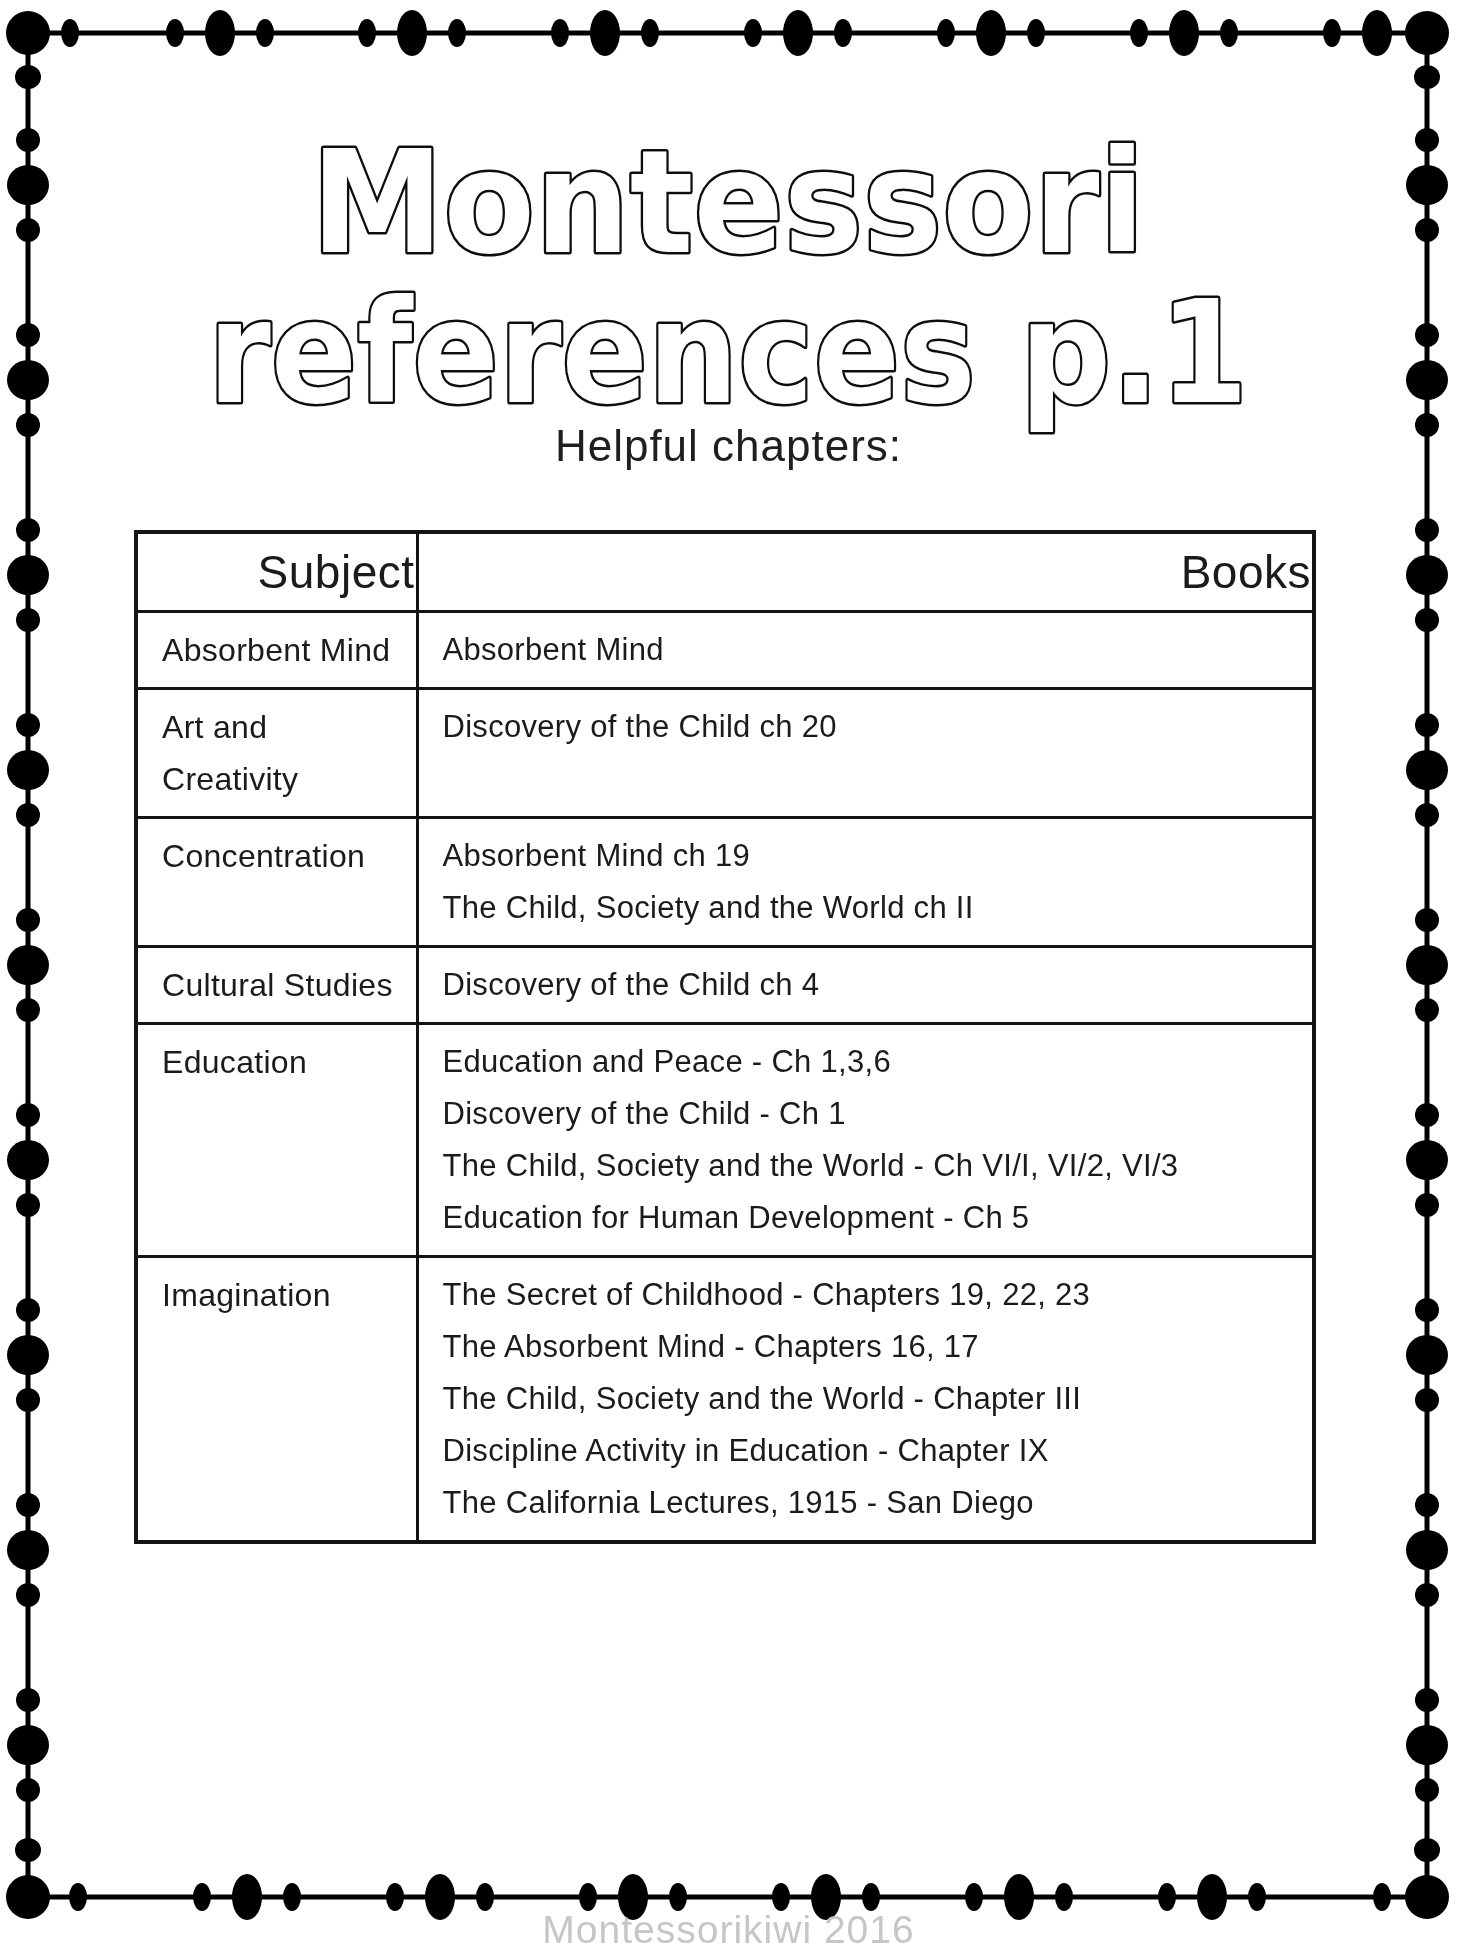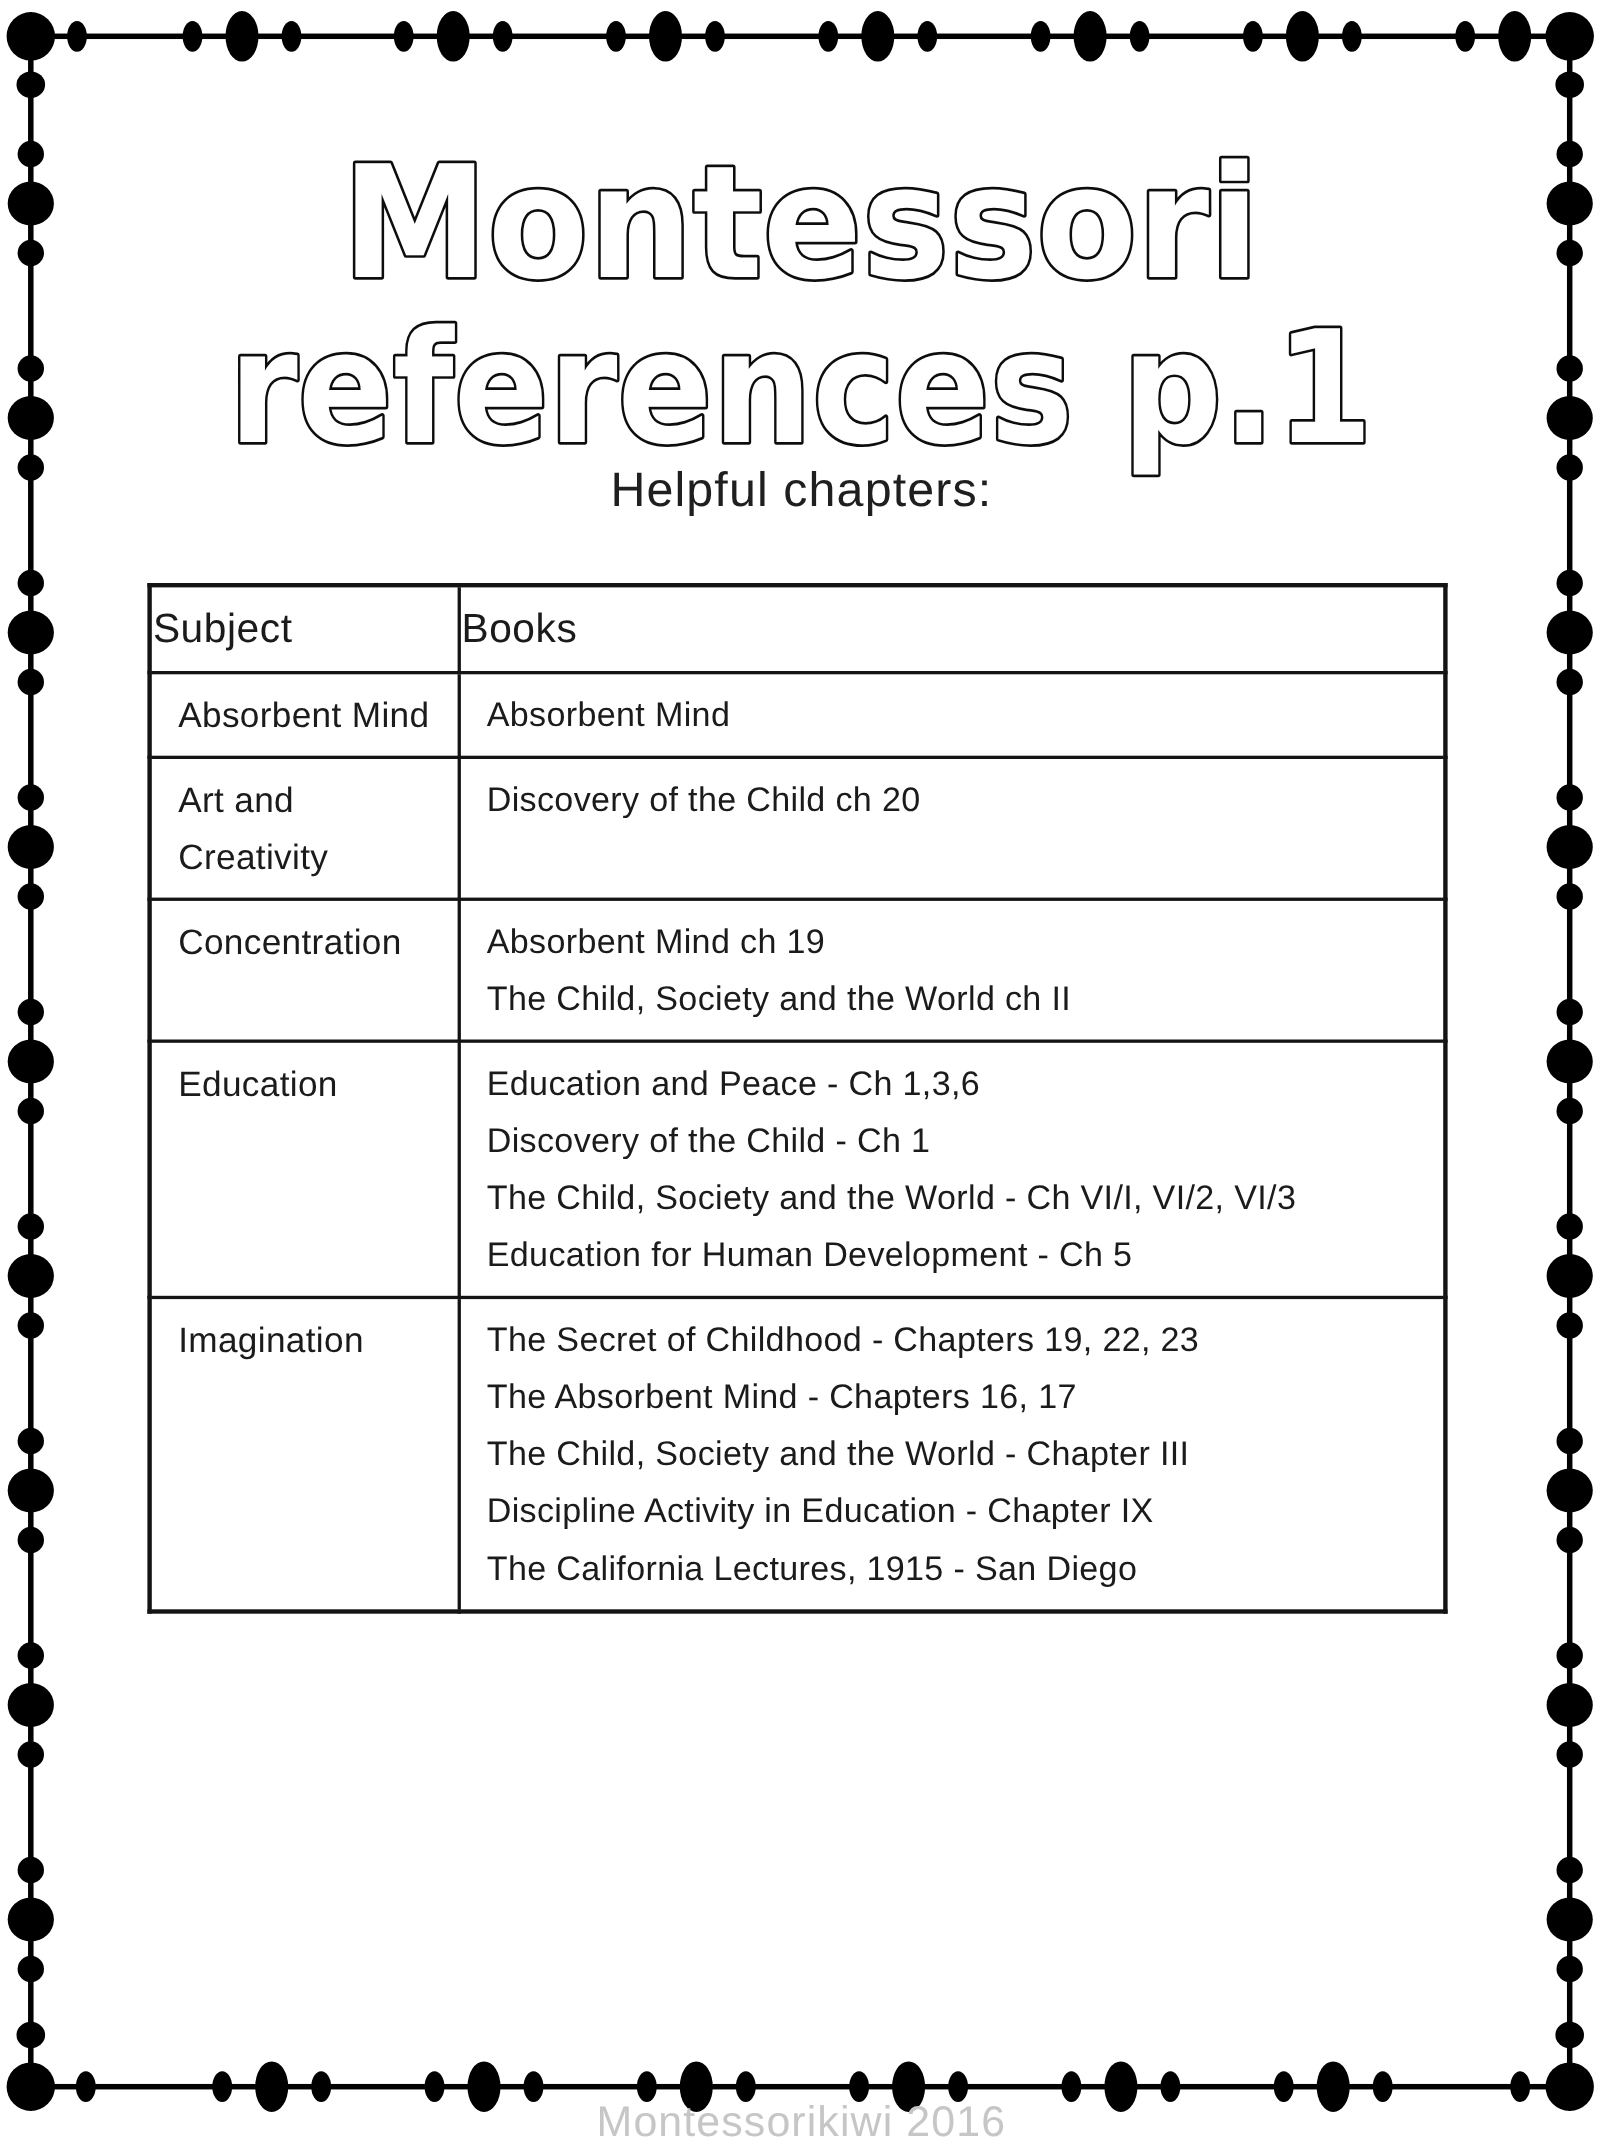--- a/index.html
+++ b/index.html
@@ -35,23 +35,23 @@
     background:#ffffff;
   }
   table.ref-table,
   table.ref-table th,
   table.ref-table td{
     border:3px solid #141414;
   }
   table.ref-table{border-width:4px;}
   table.ref-table th{
     font-weight:normal;
-    font-size:37px;
+    font-size:46px;
     height:74px;
-    text-align:left;
+    text-align:right;
     vertical-align:middle;
     letter-spacing:0.5px;
   }
   table.ref-table td{
     vertical-align:top;
     padding:11px 18px 11px 24px;
     line-height:52px;
   }
   td.subject{font-size:32px;}
   td.books{font-size:31px;}
@@ -215,20 +215,28 @@
         <td class="subject">
           <div class="line">Concentration</div>
         </td>
         <td class="books">
           <div class="line">Absorbent Mind ch 19</div>
           <div class="line">The Child, Society and the World ch II</div>
         </td>
       </tr>
       <tr>
         <td class="subject">
+          <div class="line">Cultural Studies</div>
+        </td>
+        <td class="books">
+          <div class="line">Discovery of the Child ch 4</div>
+        </td>
+      </tr>
+      <tr>
+        <td class="subject">
           <div class="line">Education</div>
         </td>
         <td class="books">
           <div class="line">Education and Peace - Ch 1,3,6</div>
           <div class="line">Discovery of the Child - Ch 1</div>
           <div class="line">The Child, Society and the World - Ch VI/I, VI/2, VI/3</div>
           <div class="line">Education for Human Development - Ch 5</div>
         </td>
       </tr>
       <tr>

